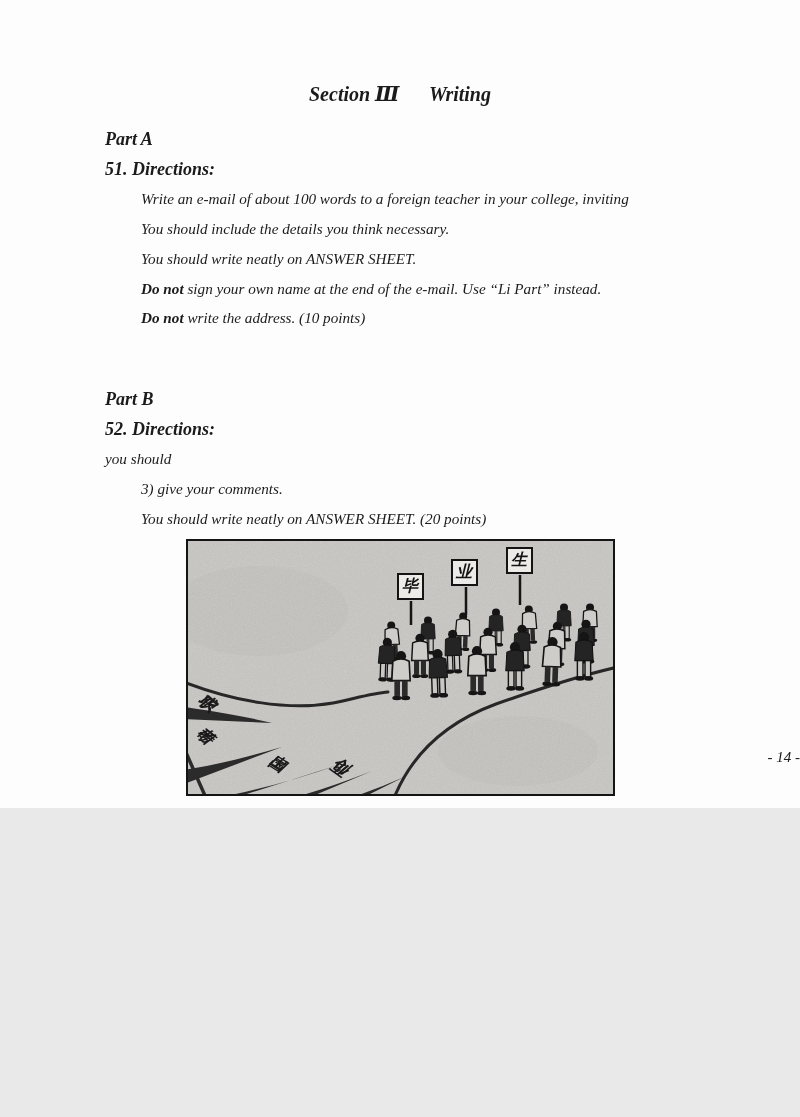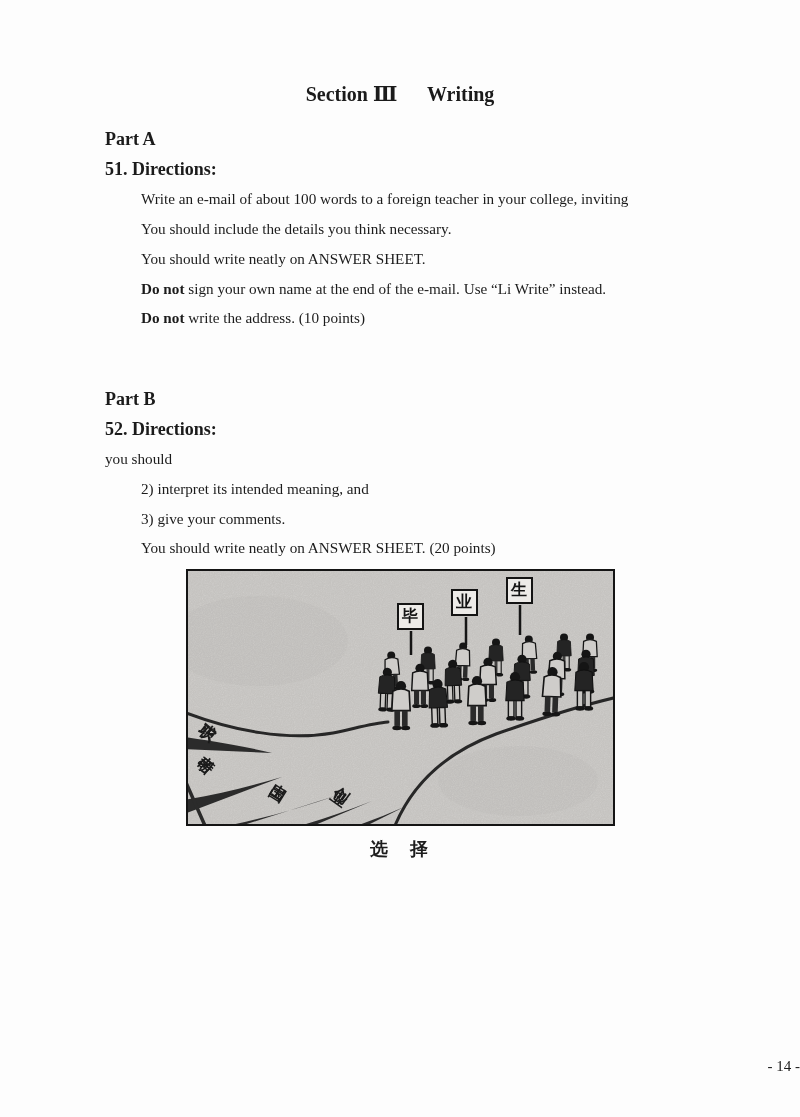--- a/index.html
+++ b/index.html
@@ -1,19 +1,20 @@
 <!DOCTYPE html>
 <html><head>
 <meta charset="utf-8">
 <style>
   html,body{margin:0;padding:0;background:#e9e9e9;}
   .page{
-    position:relative;width:800px;height:1117px;margin:0 auto;
+    position:relative;width:800px;height:808px;margin:0 auto;
     background:#fdfdfd;color:#1b1b1b;overflow:hidden;
     font-family:"Liberation Serif","DejaVu Serif",serif;
+    font-style:italic;
   }
   .content{padding:0 105px;}
   .section-title{
     margin:0;padding-top:80px;text-align:center;
     font-size:20px;font-weight:bold;line-height:28px;white-space:pre;
   }
   .part{margin:0;}
   .part-a{margin-top:17px;}
   .part-b{margin-top:52px;}
   .heading{font-weight:bold;font-size:18px;line-height:29.7px;}
@@ -62,29 +63,28 @@
   <div class="content">
 
     <h1 class="section-title">Section Ⅲ      Writing</h1>
 
     <div class="part part-a">
       <div class="heading">Part A</div>
       <div class="heading">51. Directions:</div>
       <div class="line indent"><b></b><span>Write an e-mail of about 100 words to a foreign teacher in your college, inviting</span></div>
       <div class="line indent"><b></b><span>You should include the details you think necessary.</span></div>
       <div class="line indent"><b></b><span>You should write neatly on ANSWER SHEET.</span></div>
-      <div class="line indent"><b>Do not</b><span> sign your own name at the end of the e-mail. Use “Li Write” instead.</span></div>
+      <div class="line indent"><b>Do not</b><span> sign your own name at the end of the e-mail. Use “Li Part” instead.</span></div>
       <div class="line indent"><b>Do not</b><span> write the address. (10 points)</span></div>
     </div>
 
     <div class="part part-b">
       <div class="heading">Part B</div>
       <div class="heading">52. Directions:</div>
       <div class="line"><b></b><span>you should</span></div>
-      <div class="line indent"><b></b><span>2) interpret its intended meaning, and</span></div>
       <div class="line indent"><b></b><span>3) give your comments.</span></div>
       <div class="line indent"><b></b><span>You should write neatly on ANSWER SHEET. (20 points)</span></div>
     </div>
 
     <div class="figure-wrap">
       <div class="figure">
         <svg width="425" height="253" viewBox="0 0 425 253">
           <defs>
             <filter id="paperNoise">
               <feTurbulence type="fractalNoise" baseFrequency="0.9" numOctaves="2" stitchTiles="stitch"></feTurbulence>

